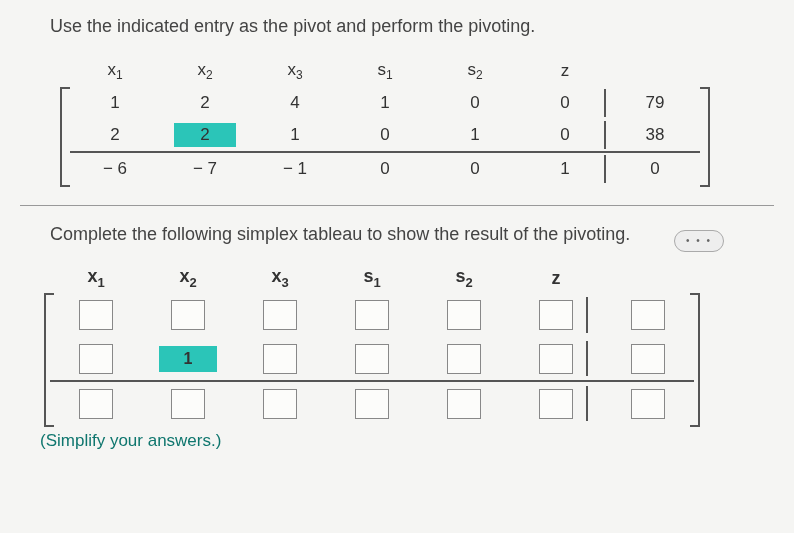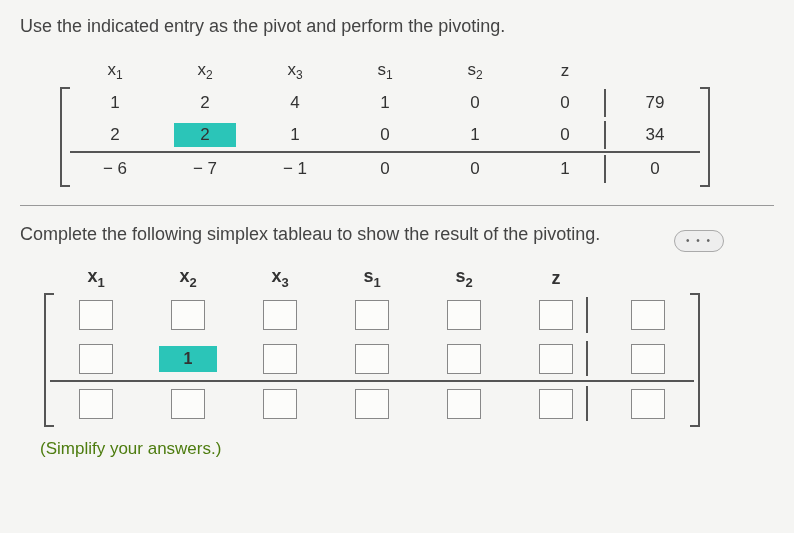--- a/index.html
+++ b/index.html
@@ -9,20 +9,21 @@
       color: #333;
       width: 794px;
       height: 533px;
       padding: 16px 20px;
       position: relative;
     }
     .question-text {
       font-size: 18px;
       color: #444;
       margin-bottom: 18px;
+      margin-left: 30px;
     }
     .tableau-container {
       position: relative;
       margin-left: 50px;
       margin-bottom: 20px;
     }
     .tableau {
       display: table;
       border-collapse: collapse;
       position: relative;
@@ -127,22 +128,22 @@
       width: 10px;
       border: 2px solid #555;
     }
     .bracket2-left { border-right: none; left: -6px; }
     .bracket2-right { border-left: none; right: -6px; }
     .objective-line {
       border-top: 2px solid #555;
     }
     .simplify-text {
       font-size: 17px;
-      color: #4d7c0f;
-      margin-top: 14px;
+      color: #0f766e;
+      margin-top: 6px;
       margin-left: 20px;
     }
     .z-vline { position:absolute; width:2px; background:#555; right:14px; top:4px; bottom:4px;}
   </style>
 </head>
 <body>
 
 <div class="question-text">Use the indicated entry as the pivot and perform the pivoting.</div>
 
 <div class="tableau-container">
@@ -170,21 +171,21 @@
       <div class="cell">79</div>
     </div>
 
     <div class="row">
       <div class="cell">2</div>
       <div class="cell"><span class="pivot-wrap">2</span></div>
       <div class="cell">1</div>
       <div class="cell">0</div>
       <div class="cell">1</div>
       <div class="cell"><span>0</span><span class="vline"></span></div>
-      <div class="cell">34</div>
+      <div class="cell">38</div>
     </div>
 
     <div class="hline-row">
       <div class="hline-cell">
           <span class="hline-span"></span>
         </div>
       <div class="hline-cell">
           <span class="hline-span"></span>
         </div>
       <div class="hline-cell">

